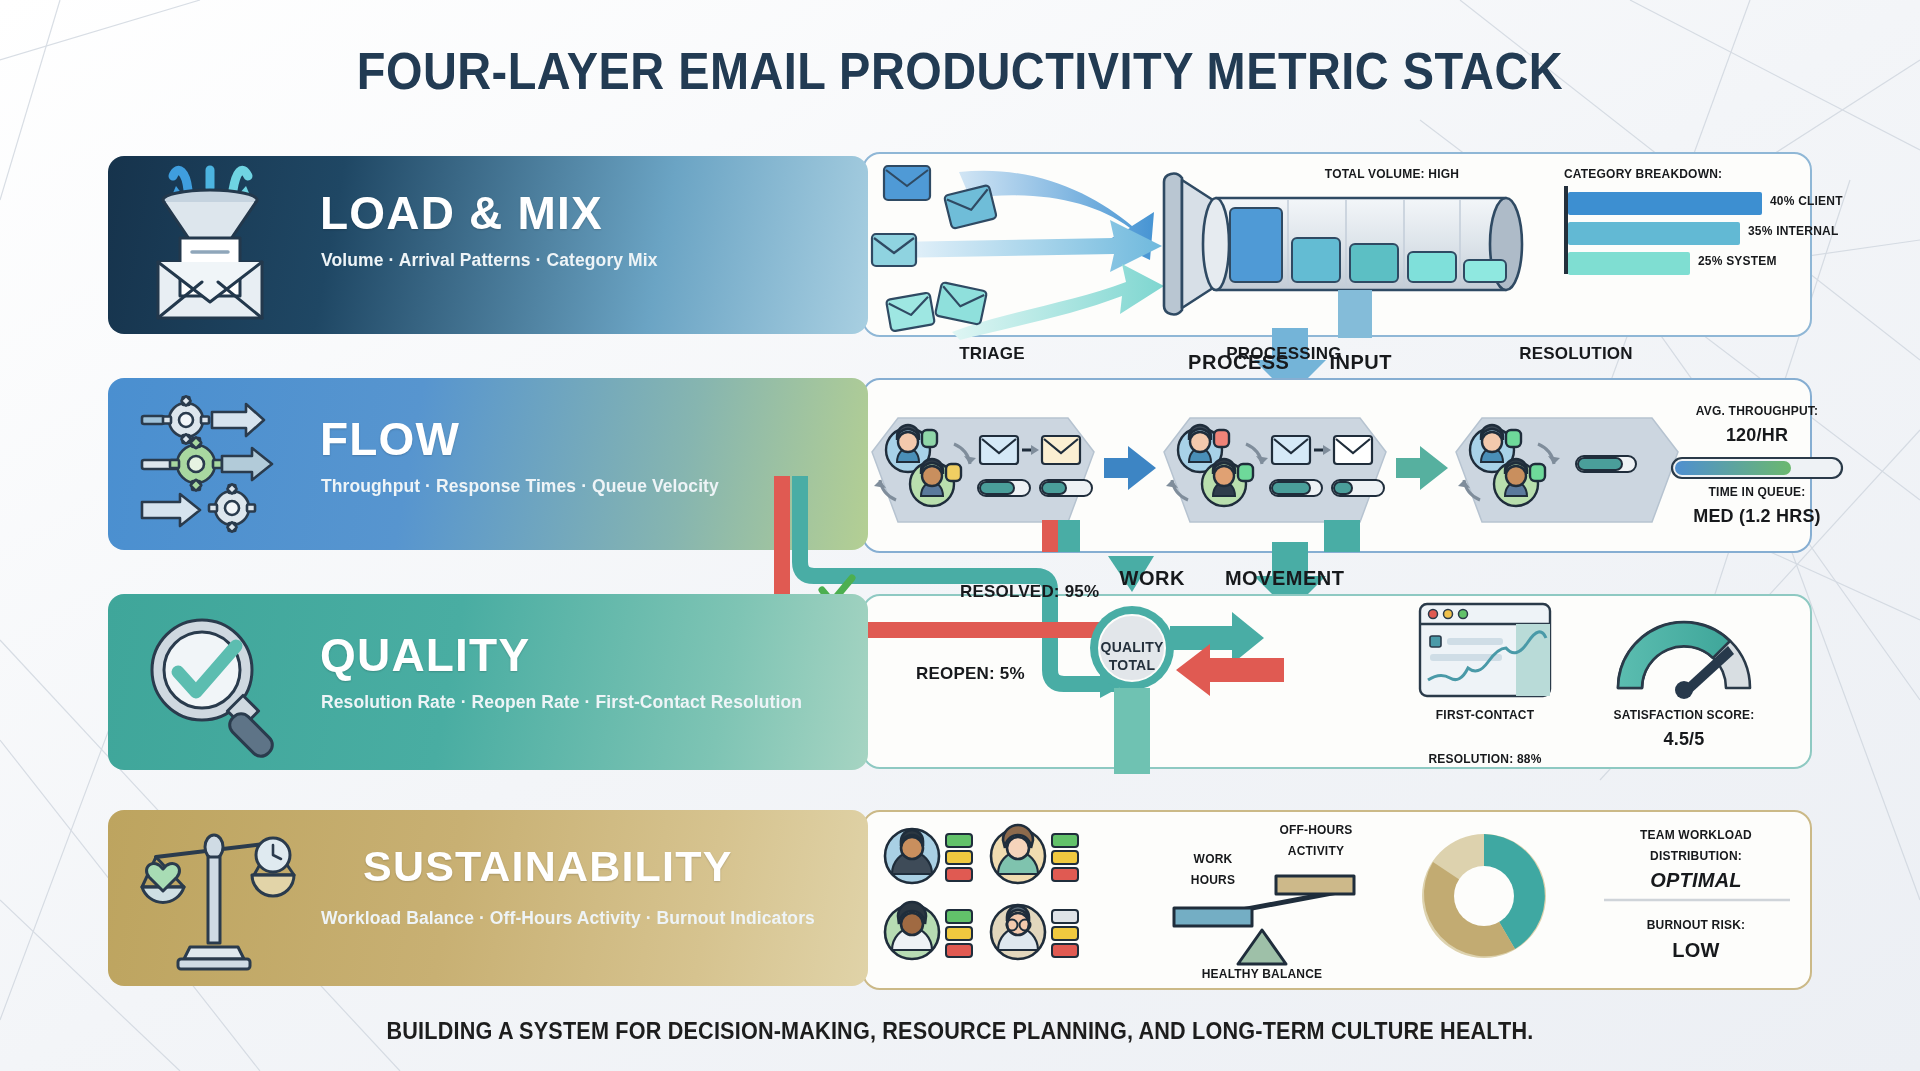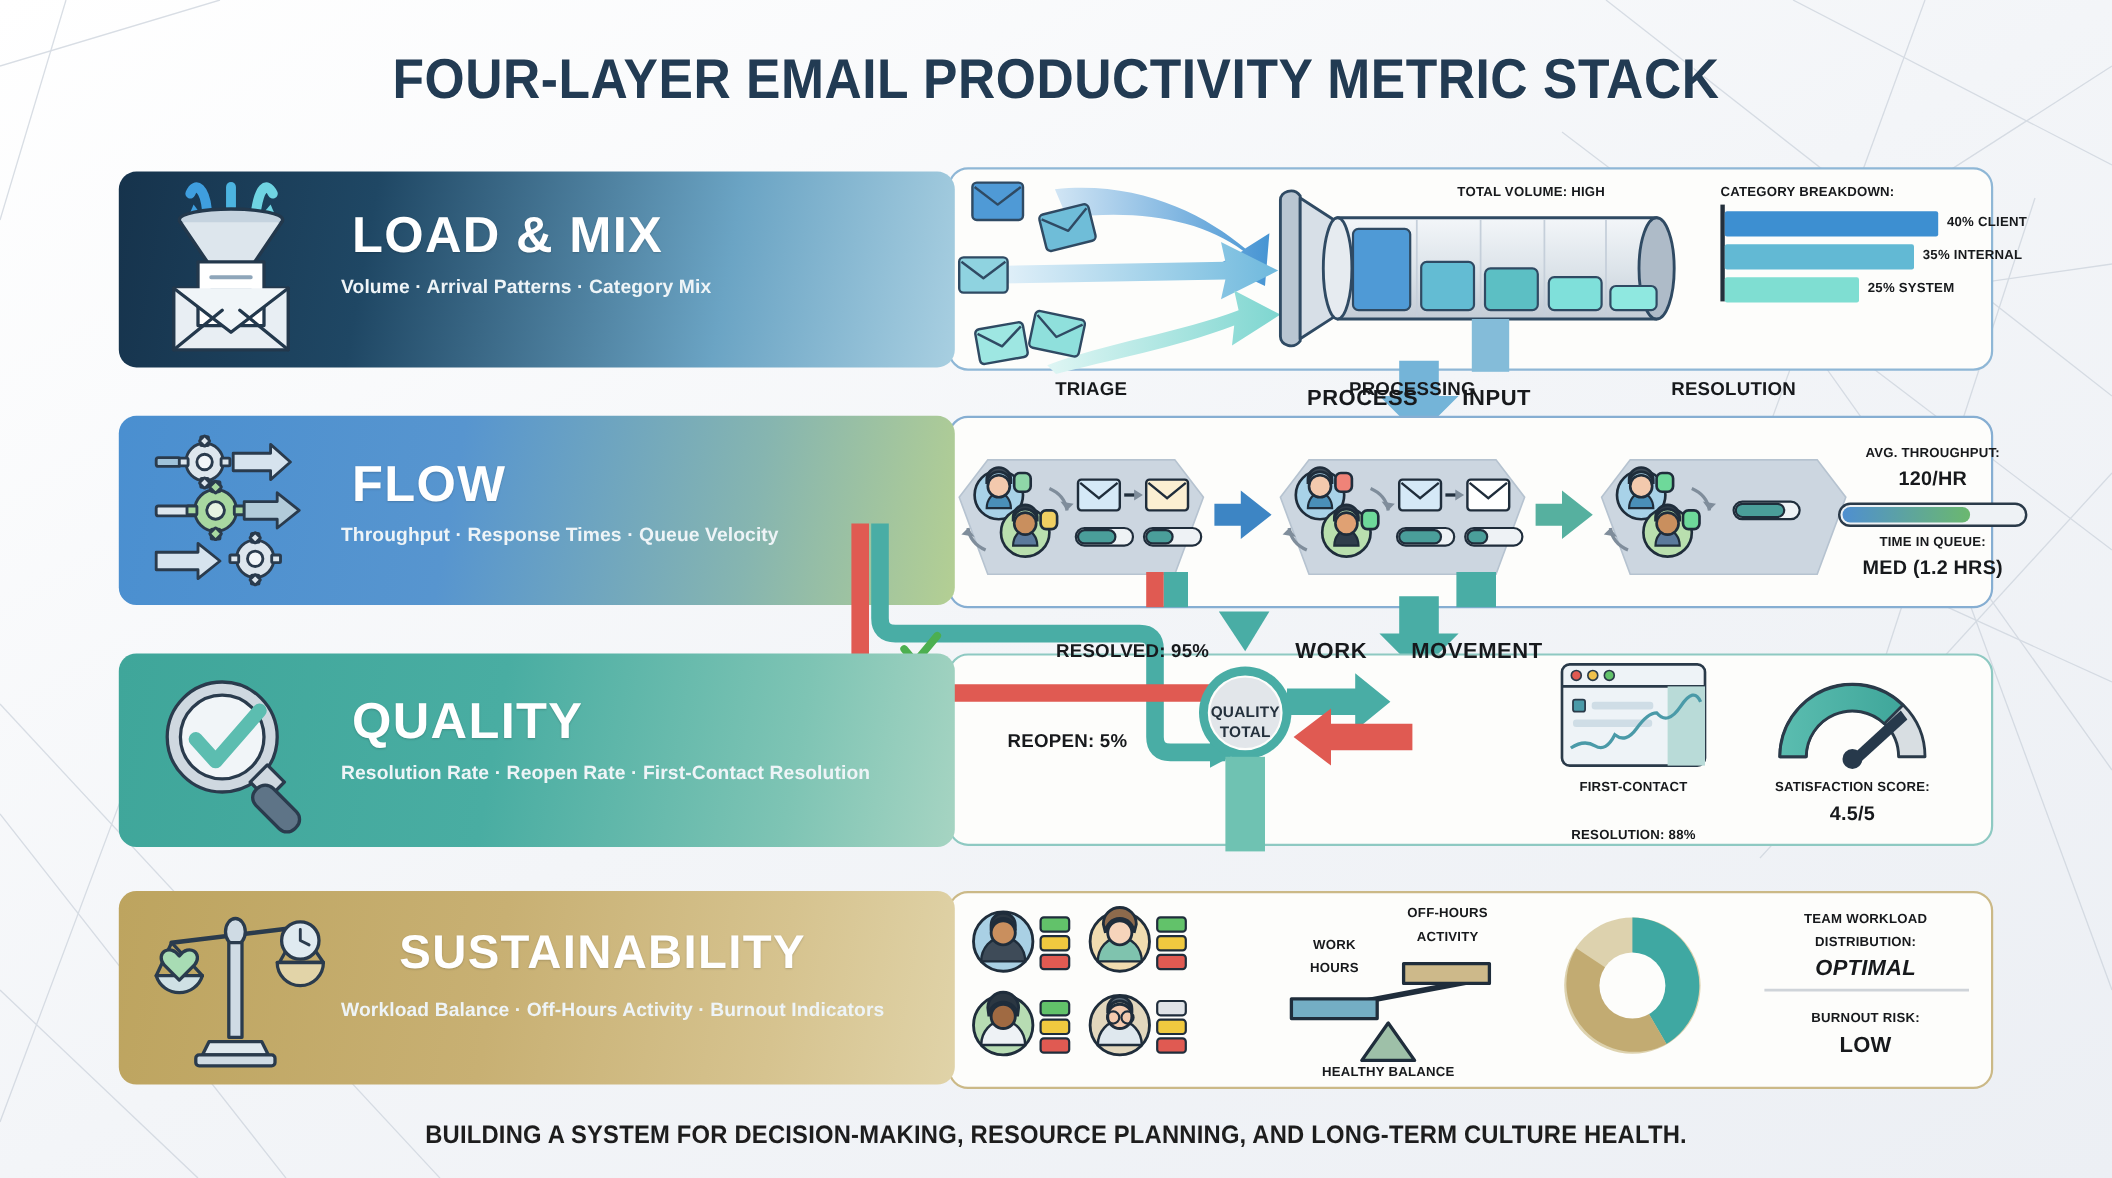--- a/index.html
+++ b/index.html
@@ -48,21 +48,21 @@
     overflow: hidden;
   }
   .band-inner { position: relative; height: 100%; text-align: center; }
   .band-title {
     position: absolute; left: 212px;
     font-size: 46px; font-weight: 700; letter-spacing: 1.2px;
     color: #ffffff;
     text-shadow: 0 1px 2px rgba(0,0,0,.18);
   }
   .band-sub {
-    position: absolute; left: 202px;
+    position: absolute; left: 213px;
     font-size: 17.5px; font-weight: 600;
     color: #eef4f7;
     letter-spacing: .1px;
   }
   .band-icon { position: absolute; left: 32px; top: 50%; transform: translateY(-50%); }
 
   .panel {
     position: absolute;
     left: 862px; width: 950px;
     background: #fdfdfb;
@@ -434,21 +434,21 @@
         <div class="band-title" style="top:34px;">FLOW</div>
         <div class="band-sub" style="top:98px;">Throughput · Response Times · Queue Velocity</div>
       </div>
     </div>
   </div>
 
   <div class="connector" style="top:556px;">
     <svg width="1920" height="46" viewBox="0 0 1920 46" style="position:absolute;left:0;top:0;">
       <path d="M1272 -14 L1308 -14 L1308 20 L1326 20 L1290 56 L1254 20 L1272 20 Z" fill="#49ada5"></path>
     </svg>
-    <div class="conn-text" style="position:absolute;left:1290px;top:11px;transform:translateX(-50%);margin-top:14px;">
+    <div class="conn-text" style="position:absolute;left:1232px;top:11px;transform:translateX(-50%);">
       <span>WORK</span><span class="gap"></span><span>MOVEMENT</span>
     </div>
   </div>
 
   <div class="row">
     <div class="panel" style="top:594px;height:175px;border-color:#8ec9c2;">
       <svg width="946" height="171" viewBox="0 0 946 171" style="overflow:visible;">
         <defs>
           <linearGradient id="gaugeg" x1="0" y1="0" x2="1" y2="0">
             <stop offset="0" stop-color="#5bbdb0"></stop>

